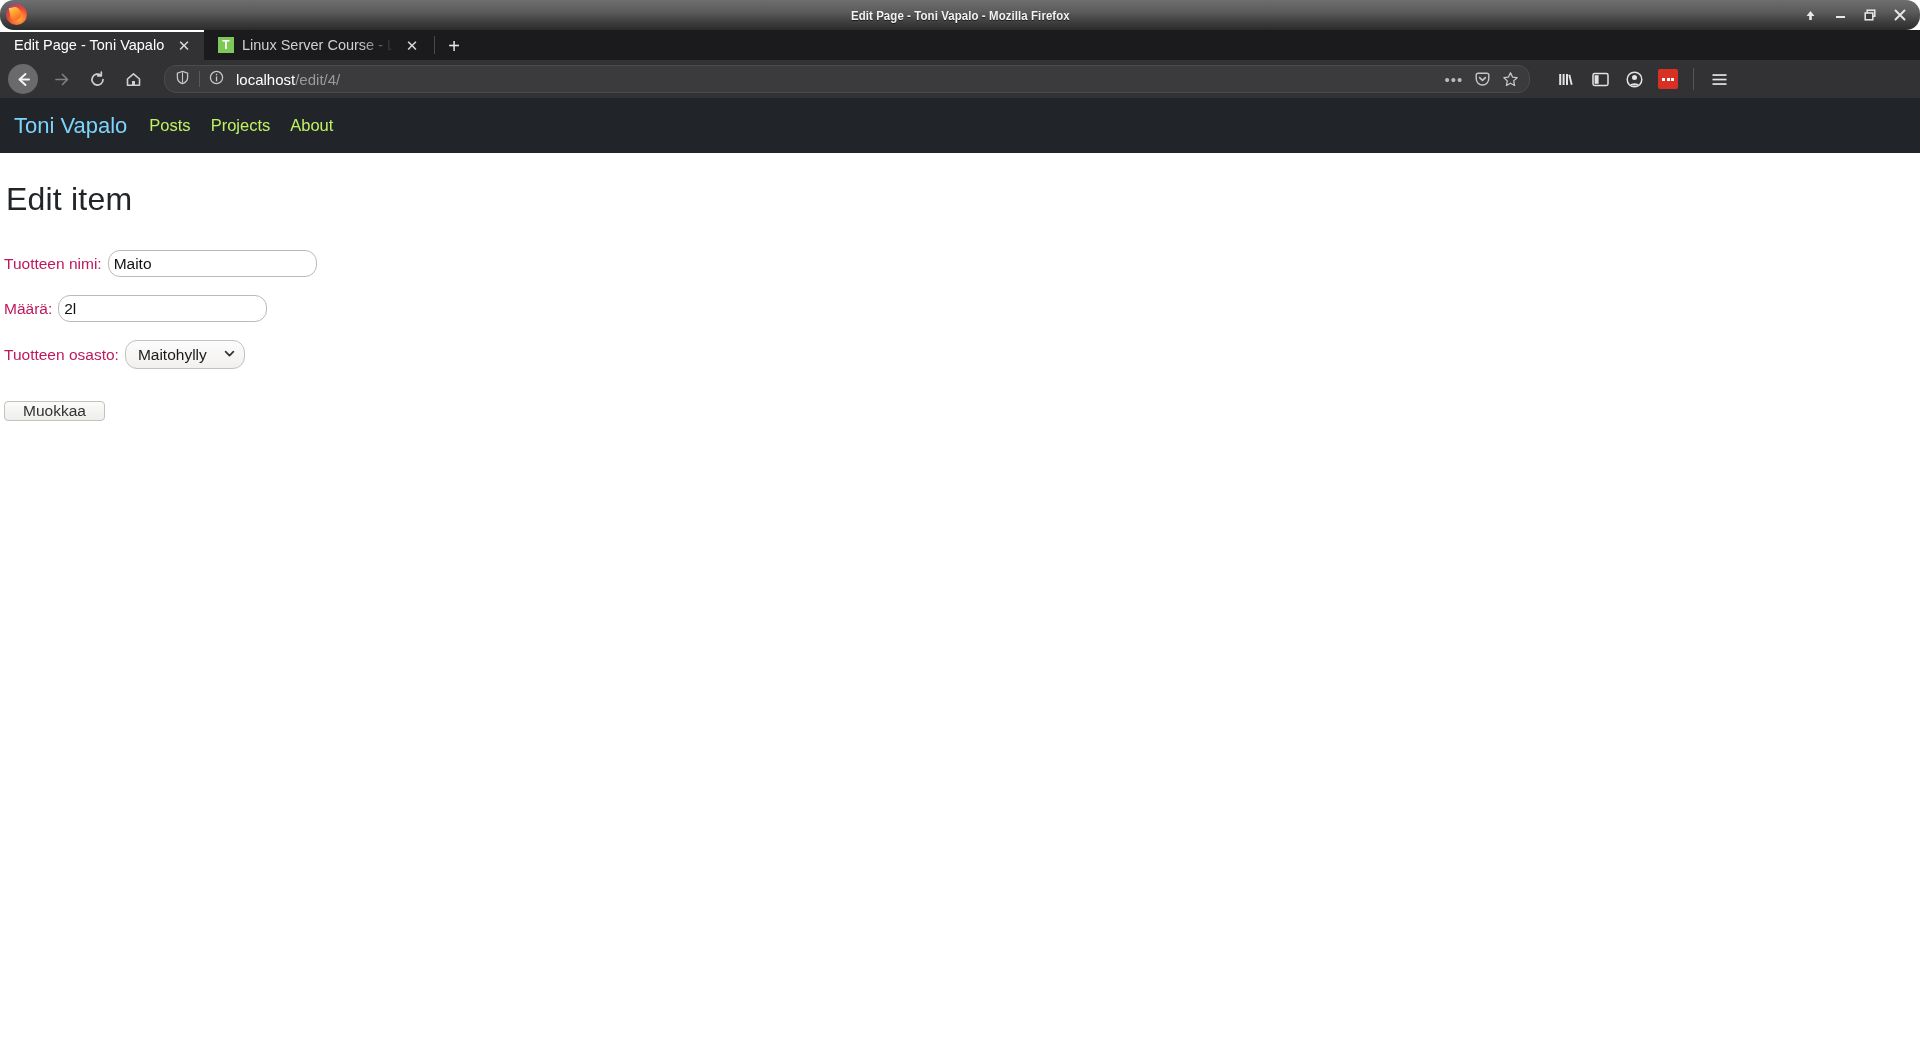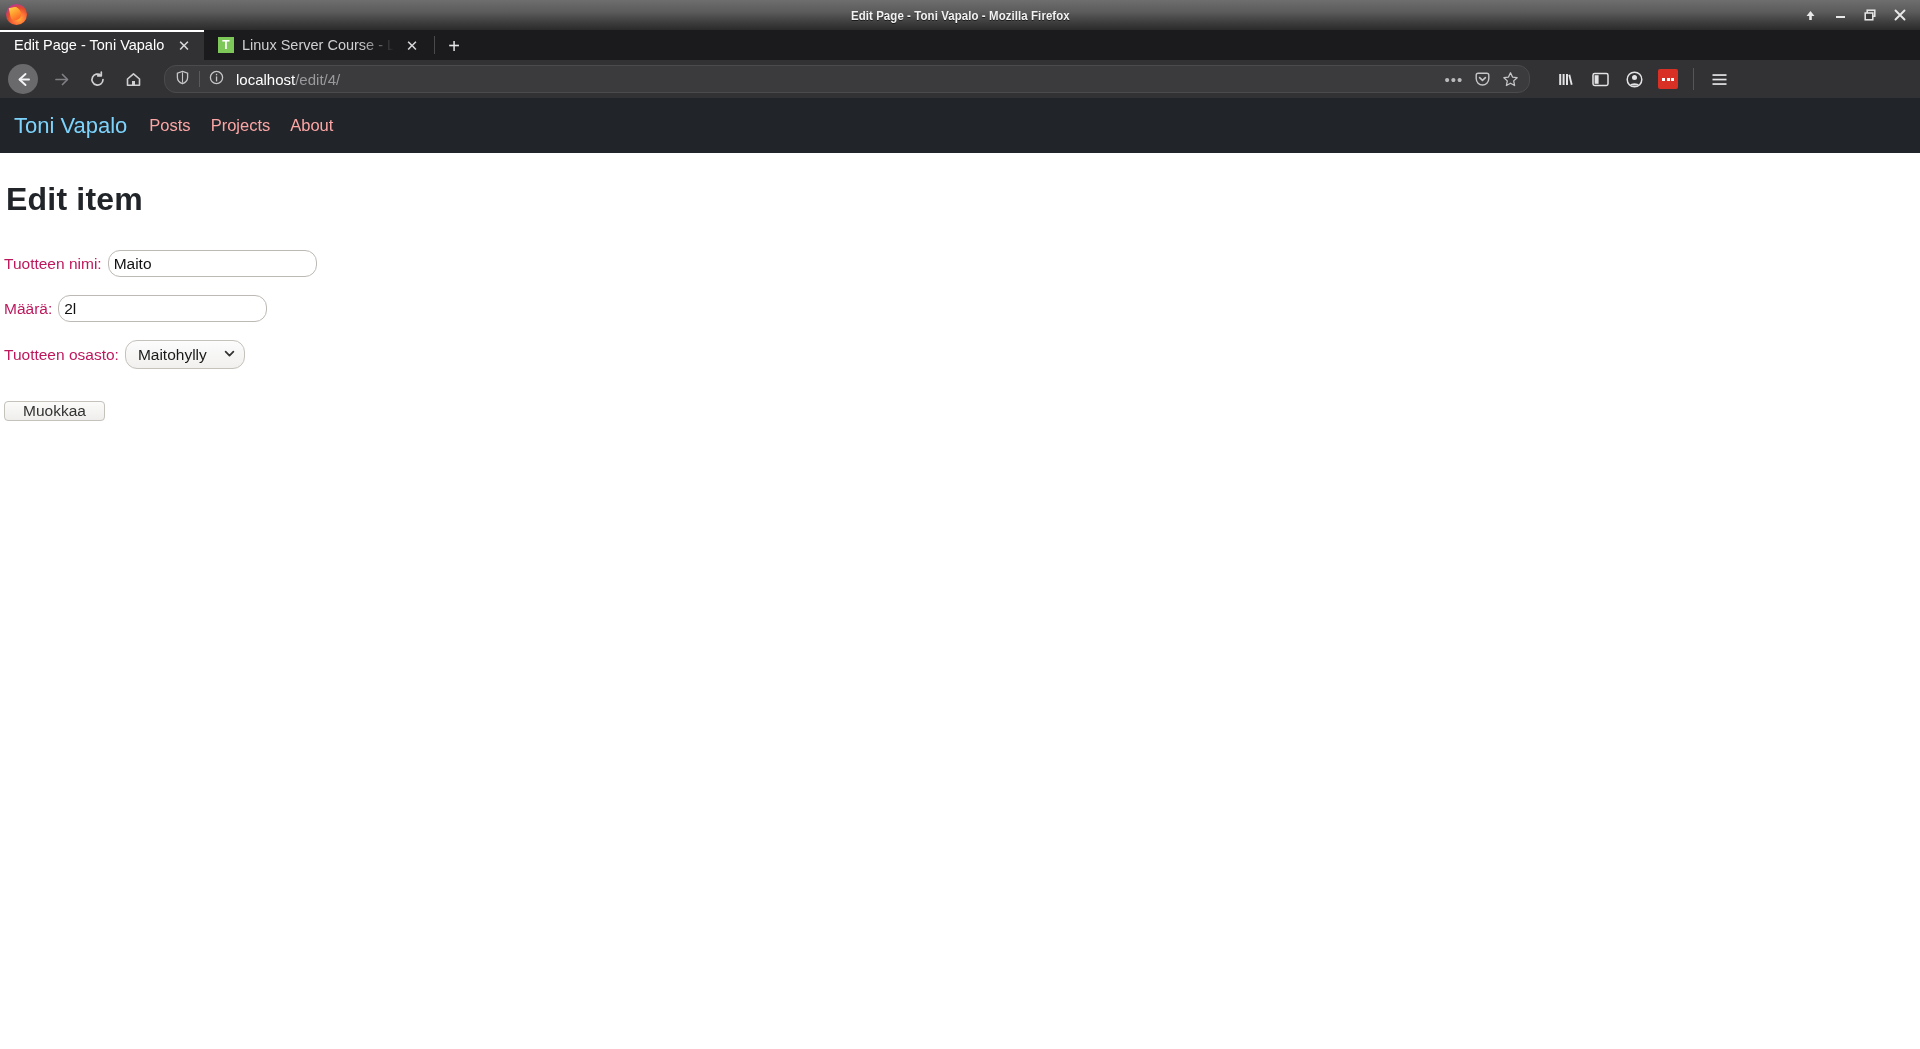--- a/index.html
+++ b/index.html
@@ -13,20 +13,21 @@
   }
 
   
   .titlebar {
     position: relative;
     height: 30px;
     background: linear-gradient(to bottom, #6e6e6e 0%, #5b5b5b 40%, #3d3d3d 75%, #2b2b2b 100%);
     display: flex;
     align-items: center;
     justify-content: center;
+    border-radius: 14px;
   }
   .titlebar-logo {
     position: absolute;
     left: 4px; top: 2px;
     width: 24px; height: 24px;
     display: flex; align-items: center; justify-content: center;
   }
   .ff-logo {
     width: 21px; height: 21px;
     border-radius: 50%;
@@ -232,30 +233,30 @@
     padding-left: 10px;
     gap: 0;
   }
   .brand {
     color: #7dd3fc;
     font-size: 22px;
     padding: 0 12px 0 4px;
     white-space: nowrap;
   }
   .site-nav-link {
-    color: #fca5a5;
+    color: #bef264;
     font-size: 16.5px;
     padding: 4px 10px;
     white-space: nowrap;
   }
 
   .page-body { padding: 0 4px; }
   .page-title {
     font-size: 32px;
-    font-weight: bold;
+    font-weight: normal;
     color: #212529;
     margin: 28px 0 0 2px;
     letter-spacing: 0.2px;
   }
 
   .form-area { margin-top: 32px; }
   .form-row {
     display: flex;
     align-items: center;
     margin-bottom: 18px;

